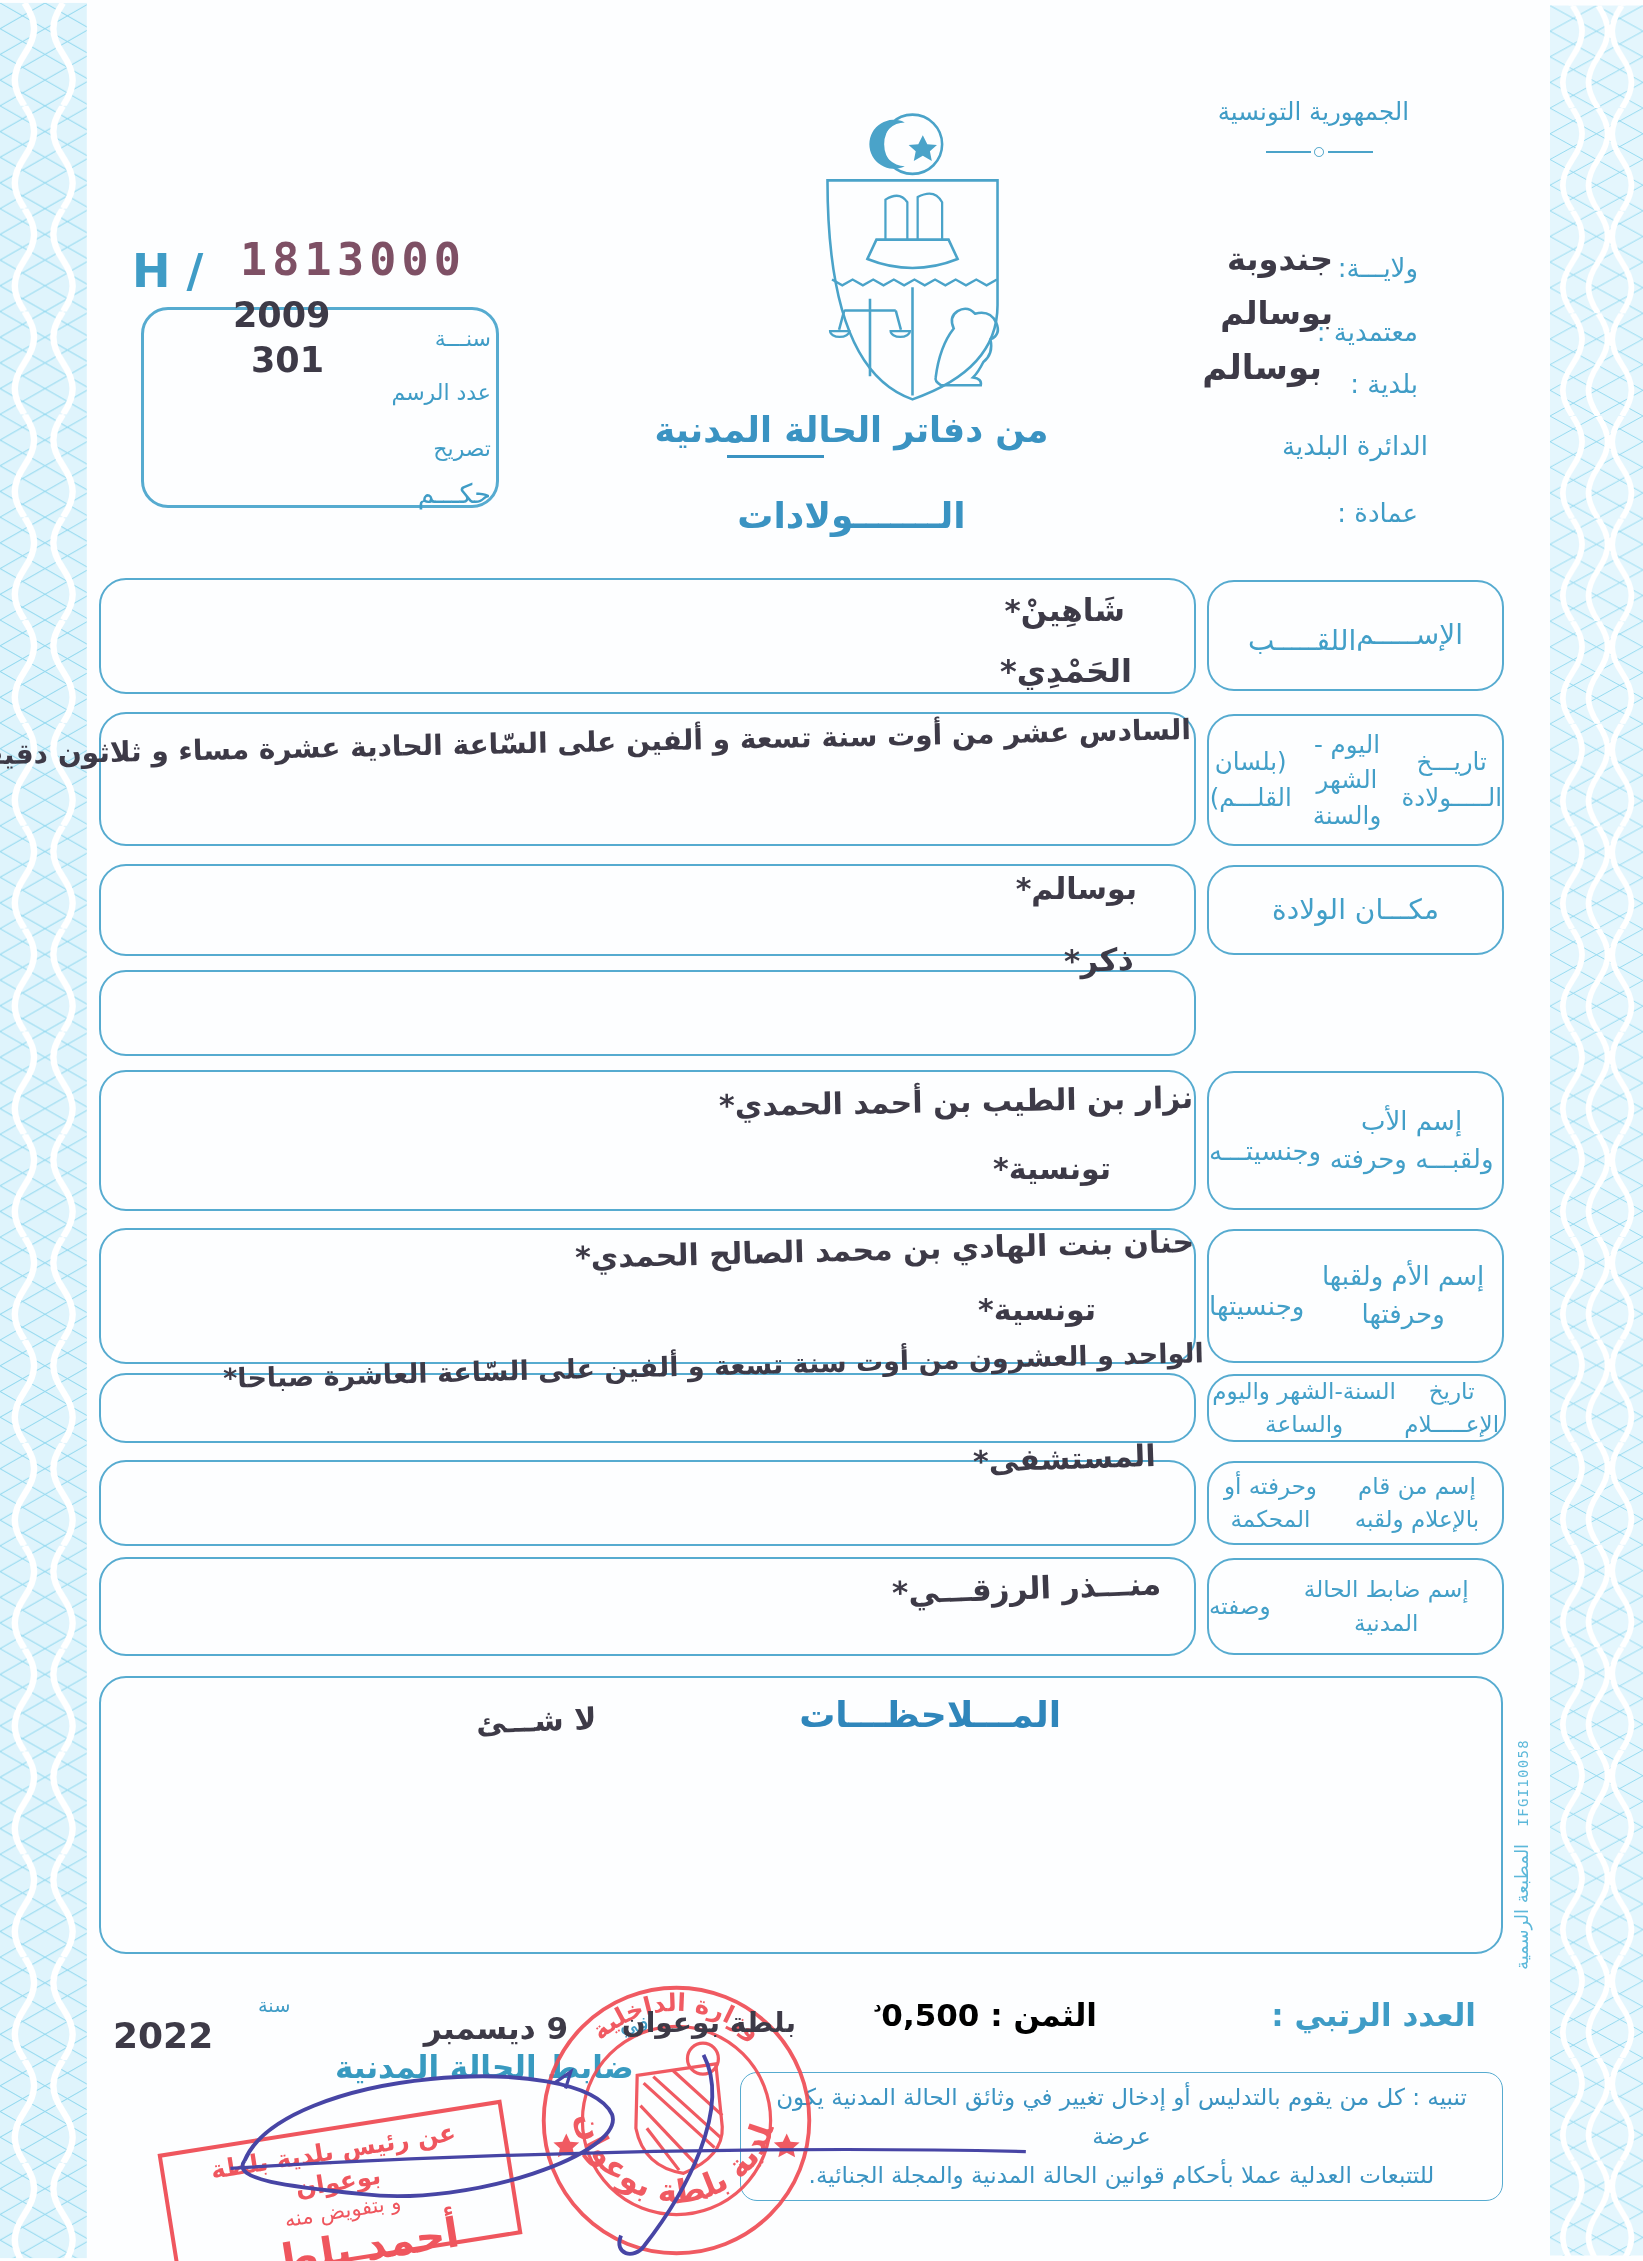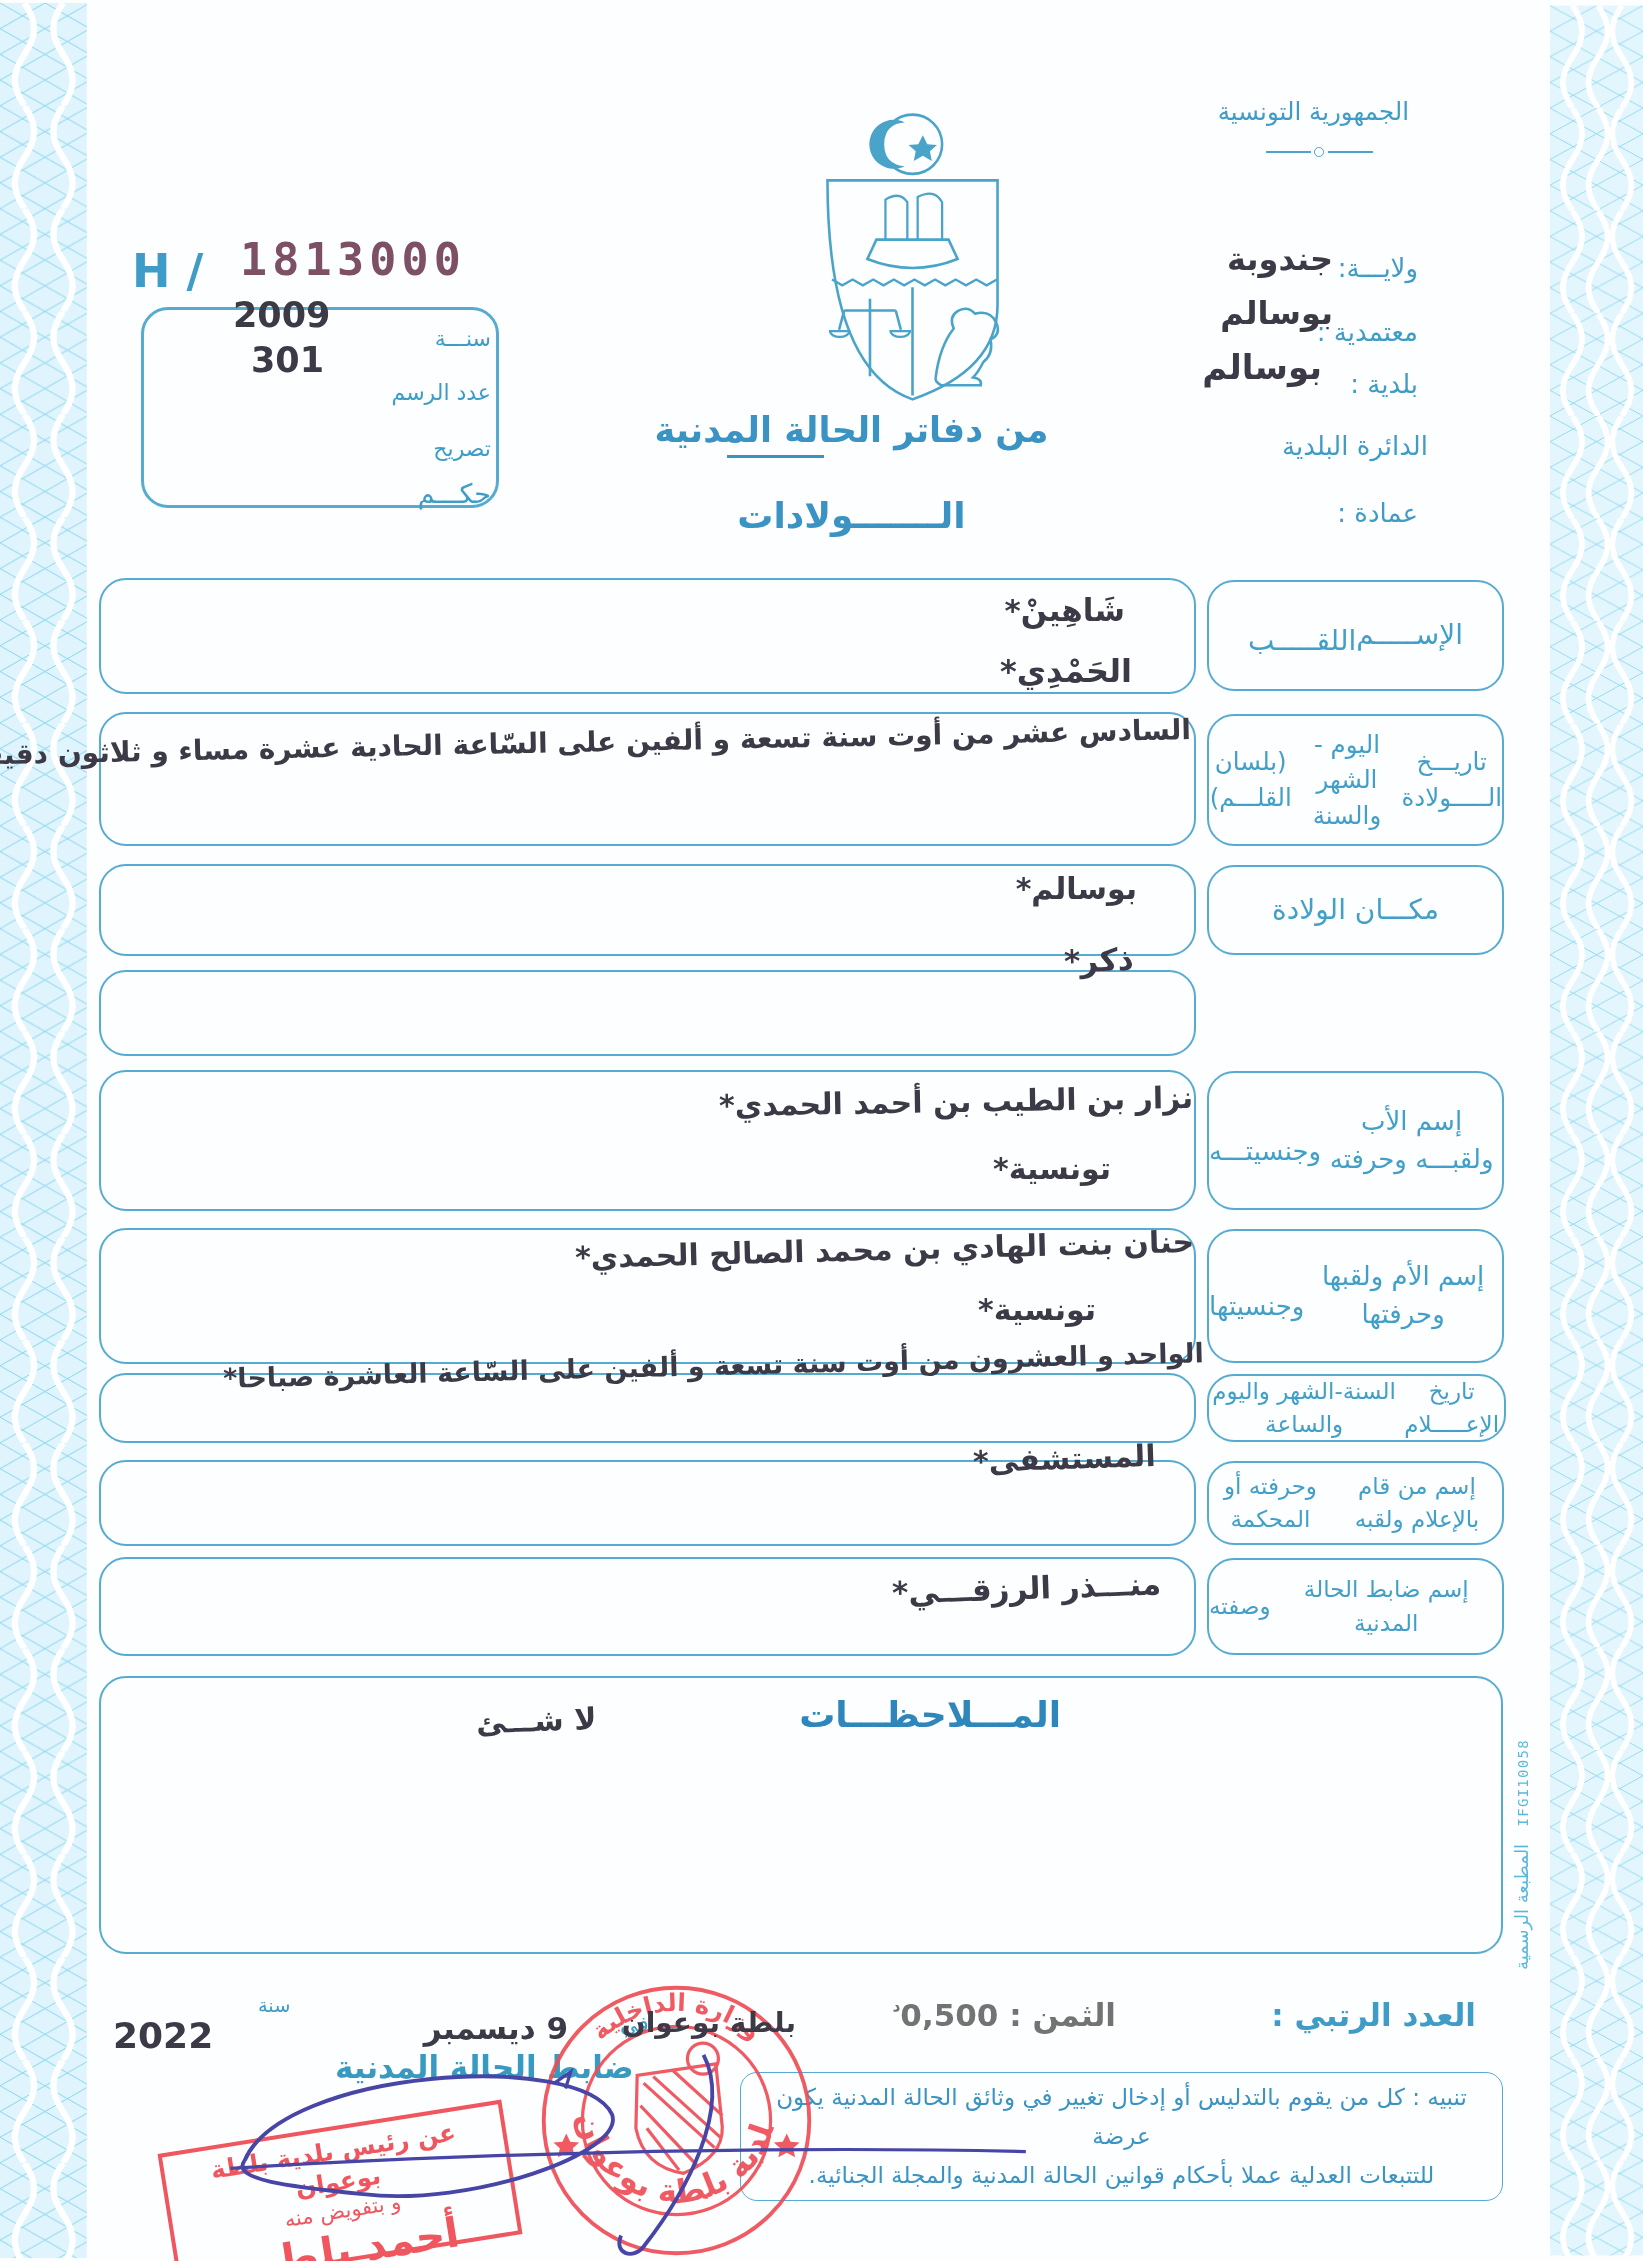--- a/index.html
+++ b/index.html
@@ -166,21 +166,21 @@
     <span>وصفته</span>
   </div>
   <div class="box" style="left:99px;top:1557px;width:1097px;height:99px;"></div>
   <div class="abs rtl stamped" style="right:483px;top:1570px;font-size:31px;transform:rotate(-2deg);">منـــذر الرزقـــي*</div>
 
   <div class="box" style="left:99px;top:1676px;width:1404px;height:278px;"></div>
   <div class="abs rtl b" style="right:583px;top:1694px;font-size:36px;color:#2f86bb;">المـــلاحظـــات</div>
   <div class="abs rtl stamped" style="right:1047px;top:1703px;font-size:30px;transform:rotate(-2deg);">لا شـــئ</div>
 
   <div class="abs rtl b blue" style="right:168px;top:1997px;font-size:31px;">العدد الرتبي :</div>
-  <div class="abs rtl b" style="right:528px;top:1997px;font-size:31px;color:#737373;margin-left:32px;">
+  <div class="abs rtl b" style="right:547px;top:1997px;font-size:31px;color:#000000;margin-left:32px;">
     <span>الثمن :</span>
     <span>0,500</span><sup class="dinar">د</sup>
   </div>
 
   <div class="noticebox" style="left:740px;top:2072px;width:763px;height:129px;font-size:23px;
        display:flex;flex-direction:column;justify-content:center;line-height:1.7;padding:0 19.3px;">
     <span>تنبيه : كل من يقوم بالتدليس أو إدخال تغيير في وثائق الحالة المدنية يكون عرضة</span>
     <span>للتتبعات العدلية عملا بأحكام قوانين الحالة المدنية والمجلة الجنائية.</span>
   </div>
 

